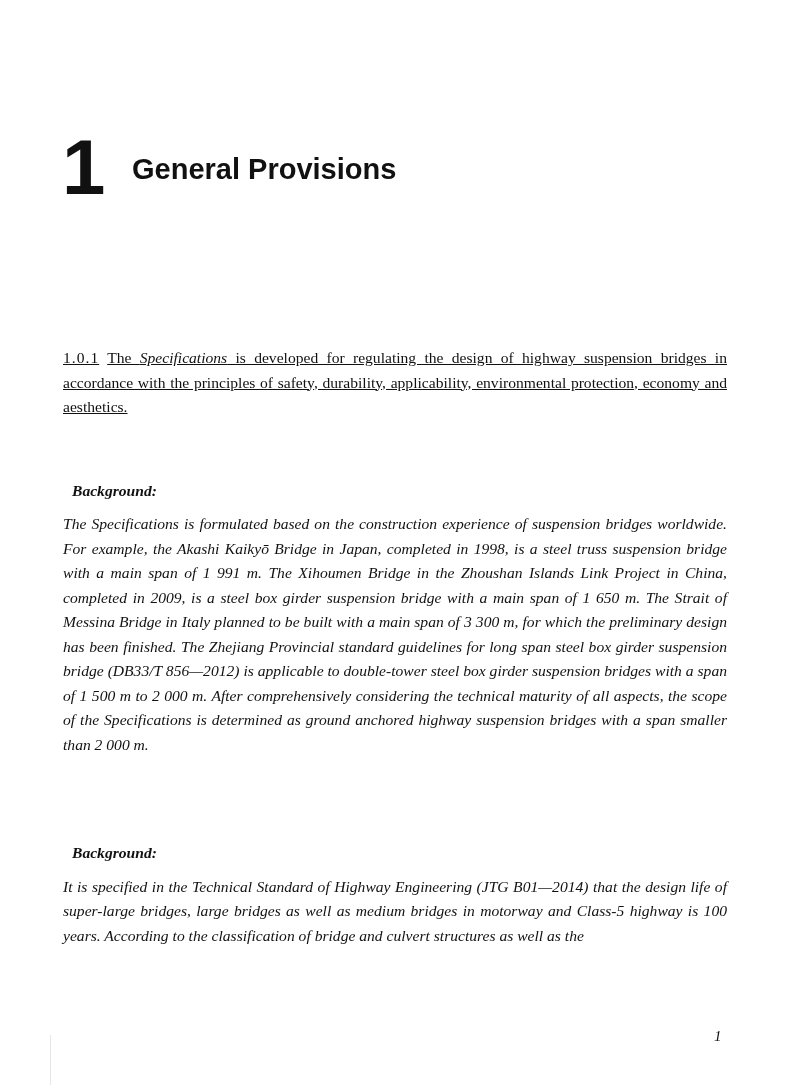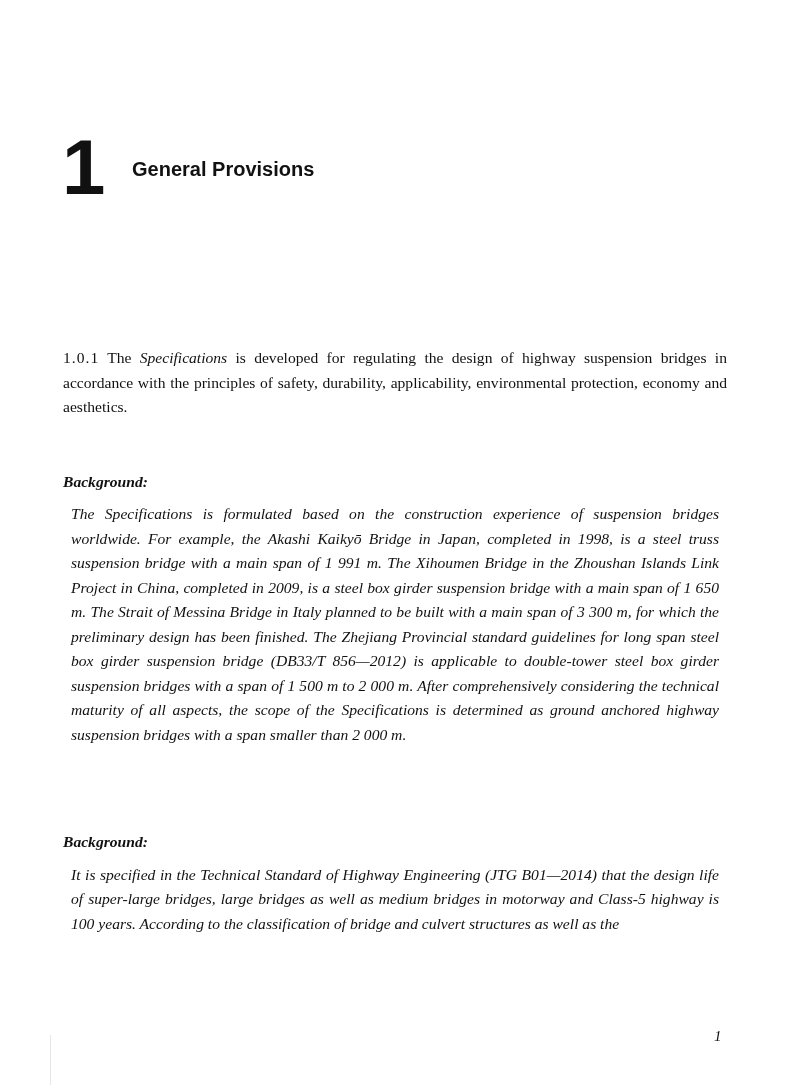--- a/index.html
+++ b/index.html
@@ -5,32 +5,32 @@
   html, body { margin: 0; padding: 0; background: #ffffff; }
   body { width: 790px; height: 1085px; position: relative; overflow: hidden; color: #111; }
   .chapter-num {
     position: absolute; left: 62px; top: 128px;
     font-family: "Liberation Sans", sans-serif; font-weight: bold;
     font-size: 78px; line-height: 78px; letter-spacing: -2px;
   }
   .chapter-title {
     position: absolute; left: 132px; top: 152px;
     font-family: "Liberation Sans", sans-serif; font-weight: bold;
-    font-size: 20px; line-height: 34px;
+    font-size: 29px; line-height: 34px;
   }
   .content {
     position: absolute; left: 63px; top: 346px; width: 664px;
     font-family: "Liberation Serif", serif; font-size: 15.6px; line-height: 24.5px;
   }
-  .para { margin: 0; text-align: justify; }
+  .para { margin: 0; text-align: justify; text-decoration: underline; }
   .gap { height: 25px; }
   .clause-num { letter-spacing: 1px; margin-right: 8px; }
   .spec { font-style: italic; }
-  .bg-label { font-style: italic; font-weight: bold; margin: 0; }
-  .bg-text { font-style: italic; margin: 8px; text-align: justify; }
+  .bg-label { font-style: italic; font-weight: bold; margin: 9px; }
+  .bg-text { font-style: italic; margin: 0; text-align: justify; }
   .page-num {
     position: absolute; left: 714px; top: 1028px;
     font-family: "Liberation Serif", serif; font-style: italic; font-size: 15px;
   }
   .margin-mark {
     position: absolute; left: 50px; top: 1035px; width: 1px; height: 50px;
     background: #e6e6e6;
   }
 </style>
 </head>

